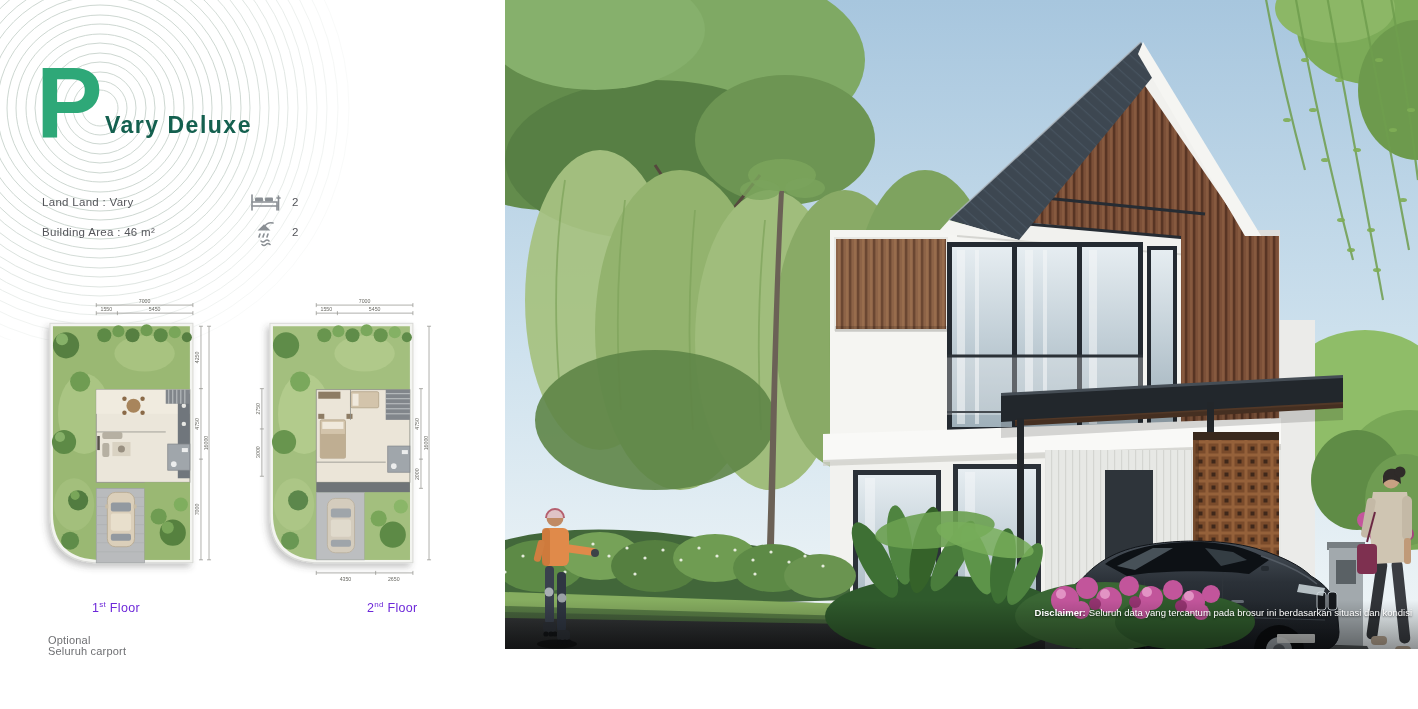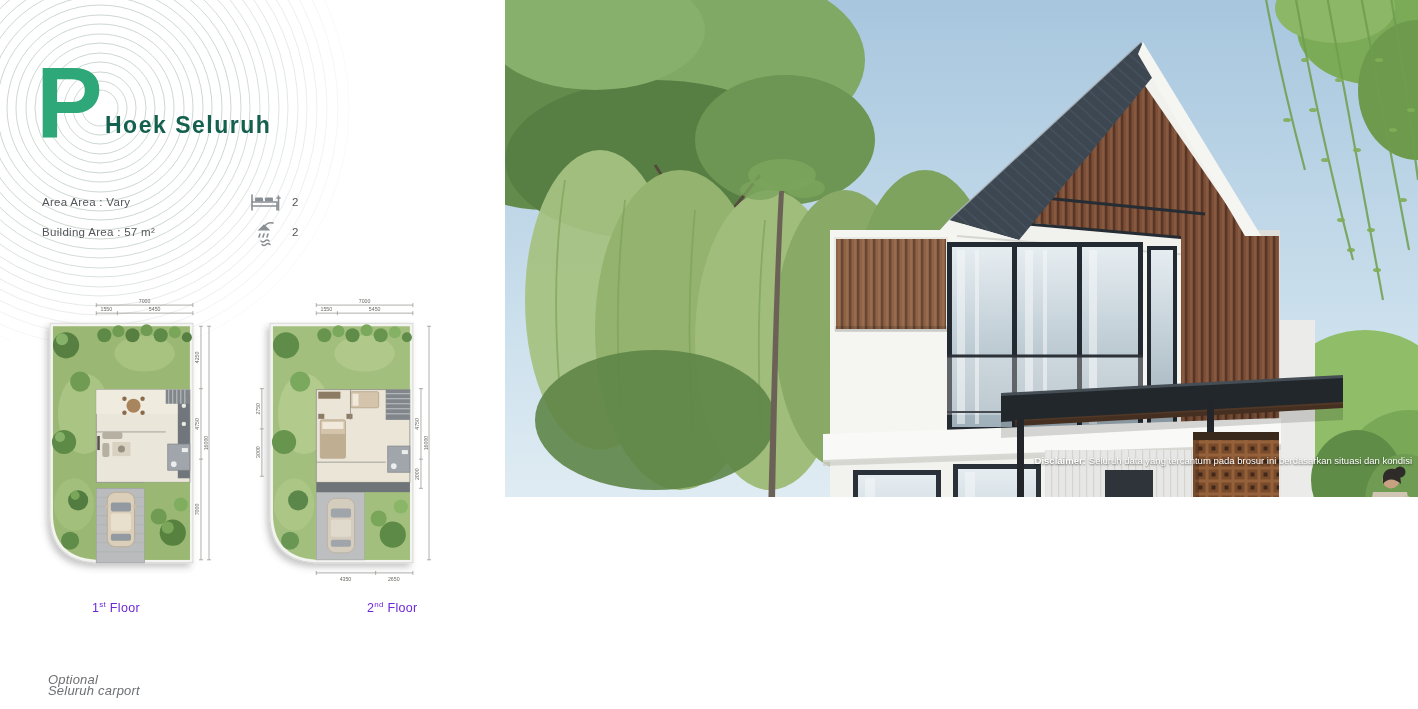--- a/index.html
+++ b/index.html
@@ -14,22 +14,22 @@
   .spec-label{position:absolute;left:42px;font-size:11.5px;color:#54555a;letter-spacing:.3px;}
   .spec-label.l1{top:196px;} .spec-label.l2{top:226px;}
   .spec-icon{position:absolute;} .spec-icon.bed{left:250px;top:192px;} .spec-icon.shw{left:255px;top:220px;}
   .spec-val{position:absolute;left:292px;font-size:11.5px;color:#54555a;}
   .spec-val.v1{top:196px;} .spec-val.v2{top:226px;}
   .plan-svg{position:absolute;top:293px;width:198px;height:292px;}
   .plan-svg.p1{left:33px;} .plan-svg.p2{left:253px;}
   .plan-caption{position:absolute;top:600px;font-size:12.5px;color:#6d28d9;letter-spacing:.3px;}
   .plan-caption sup{font-size:8px;}
   .plan-caption.c1{left:92px;} .plan-caption.c2{left:331px;margin-left:36px;}
-  .footnote{position:absolute;left:48px;top:674px;font-size:13px;line-height:11px;color:#6e6f72;letter-spacing:.2px;font-style:italic;}
-  .photo-panel{position:absolute;left:505px;top:0;width:913px;height:497px;overflow:hidden;}
+  .footnote{position:absolute;left:48px;top:635px;font-size:11px;line-height:11px;color:#6e6f72;letter-spacing:.2px;}
+  .photo-panel{position:absolute;left:505px;top:0;width:913px;height:649px;overflow:hidden;}
   .scene{position:absolute;left:0;top:0;}
   .disclaimer{position:absolute;right:6px;bottom:30px;width:560px;text-align:right;color:#ffffff;
         font-size:9.5px;line-height:13.5px;text-shadow:0 1px 2px rgba(0,0,0,.65);}
   .disclaimer .b{font-weight:bold;margin-right:3px;}
   svg text{font-family:"Liberation Sans",sans-serif;}
 </style>
 </head>
 <body>
 
 <div class="page">
@@ -68,24 +68,24 @@
           <circle cx="100" cy="108" r="207"></circle>
         <circle cx="100" cy="108" r="217"></circle>
           <circle cx="100" cy="108" r="227"></circle>
           <circle cx="100" cy="108" r="238"></circle>
         <circle cx="100" cy="108" r="249"></circle>
       </g>
       <rect x="0" y="0" width="420" height="340" fill="url(#ringFade)"></rect>
     </svg>
 
     <div class="brand-letter">P</div>
-    <div class="brand-title">Hoek Seluruh</div>
-
-    <div class="spec-label l1">Area Area : Vary</div>
-    <div class="spec-label l2">Building Area : 57 m²</div>
+    <div class="brand-title">Vary Deluxe</div>
+
+    <div class="spec-label l1">Land Land : Vary</div>
+    <div class="spec-label l2">Building Area : 46 m²</div>
 
     <span class="spec-icon bed">
       <svg width="32" height="21" viewBox="0 0 32 21">
         <g fill="none" stroke="#8a8f94" stroke-width="1.6" stroke-linecap="round">
           <path d="M2,3 V18"></path>
             <path d="M2,10 H27 V18"></path>
             <path d="M2,14 H27"></path>
           <rect x="5" y="5.5" width="8" height="4" rx="1" fill="#8a8f94" stroke="none"></rect>
           <rect x="15" y="5.5" width="8" height="4" rx="1" fill="#8a8f94" stroke="none"></rect>
           <path d="M28.5,4 V18"></path>

